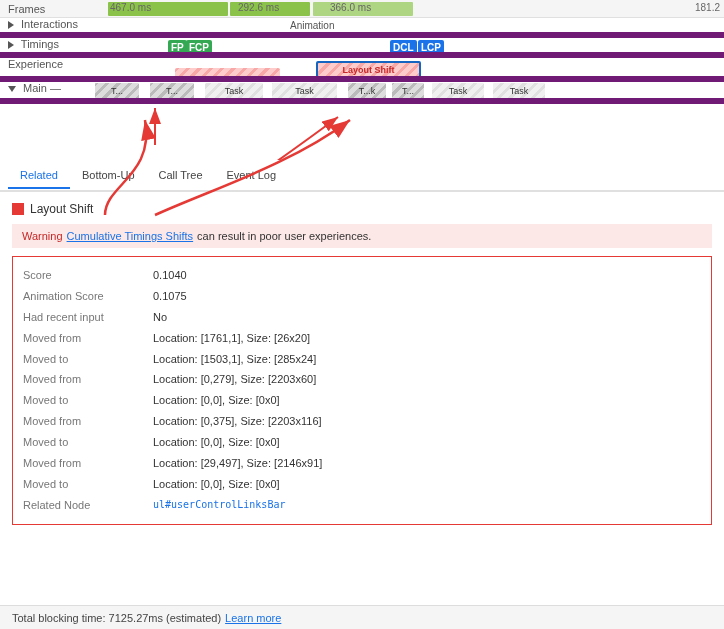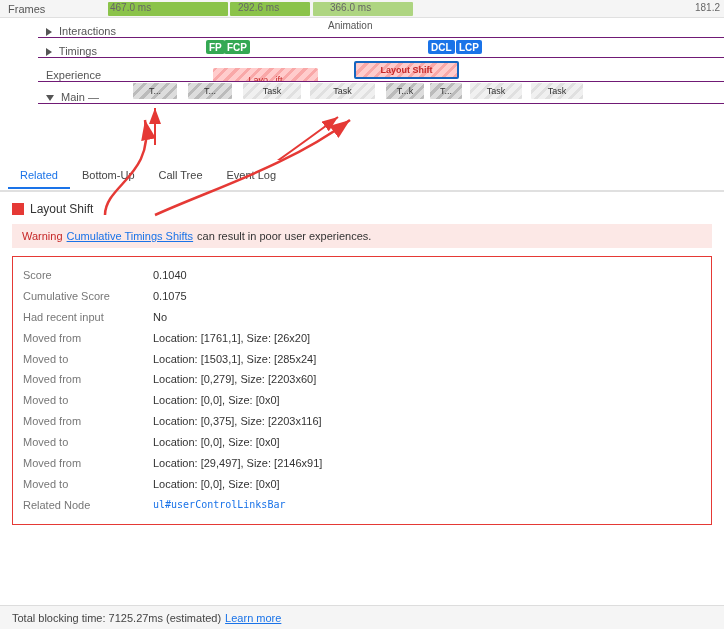--- a/index.html
+++ b/index.html
@@ -8,25 +8,24 @@
       font-size: 11px;
       background: #fff;
       color: #333;
       width: 724px;
       height: 629px;
       overflow: hidden;
     }
 
     .timeline-row {
       display: flex;
-      align-items: flex-end;
+      align-items: flex-start;
       height: 20px;
-      border-bottom: 1px solid #701a75;
+      border-bottom: 6px solid #701a75;
       position: relative;
-      margin-left: 38px;
     }
 
     .timeline-label {
       width: 90px;
       padding-left: 8px;
       color: #555;
       font-size: 11px;
       flex-shrink: 0;
     }
 
@@ -417,21 +416,21 @@
       <span class="warning-link">Cumulative Timings Shifts</span>
       <span class="warning-text-after">can result in poor user experiences.</span>
     </div>
 
     <div class="details-box">
       <div class="detail-row">
         <span class="detail-key">Score</span>
         <span class="detail-val">0.1040</span>
       </div>
       <div class="detail-row">
-        <span class="detail-key">Cumulative Score</span>
+        <span class="detail-key">Animation Score</span>
         <span class="detail-val">0.1075</span>
       </div>
       <div class="detail-row">
         <span class="detail-key">Had recent input</span>
         <span class="detail-val">No</span>
       </div>
       <div class="detail-row">
         <span class="detail-key">Moved from</span>
         <span class="detail-val">Location: [1761,1], Size: [26x20]</span>
       </div>

